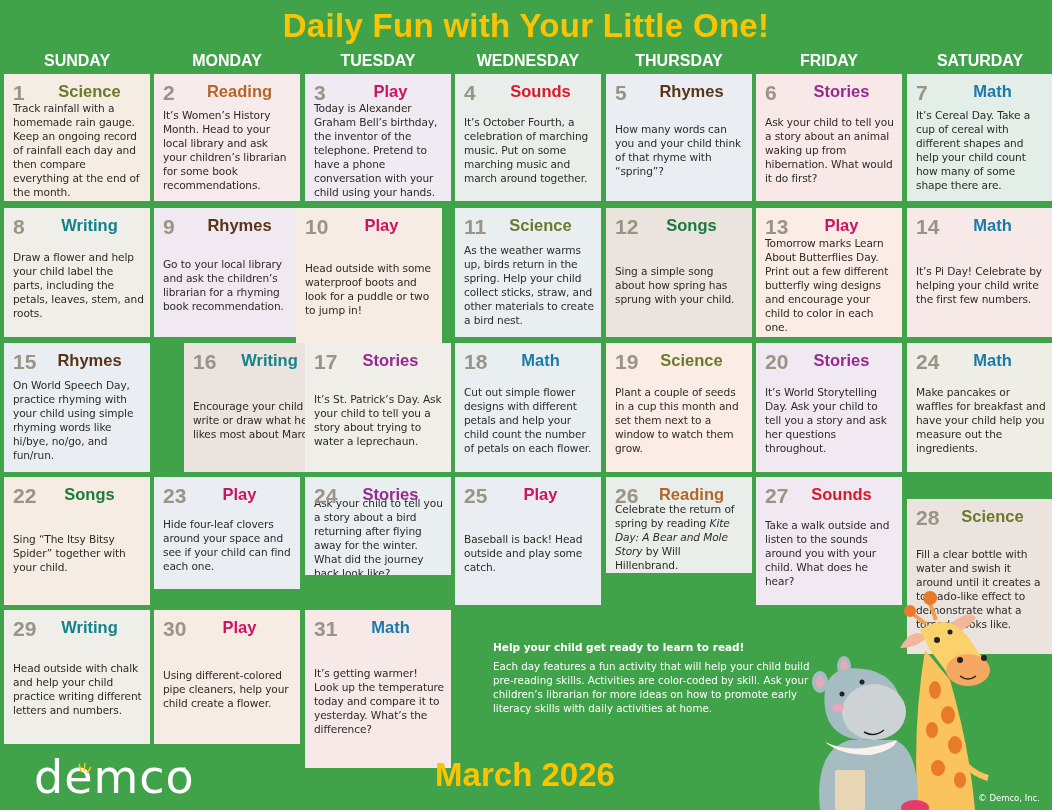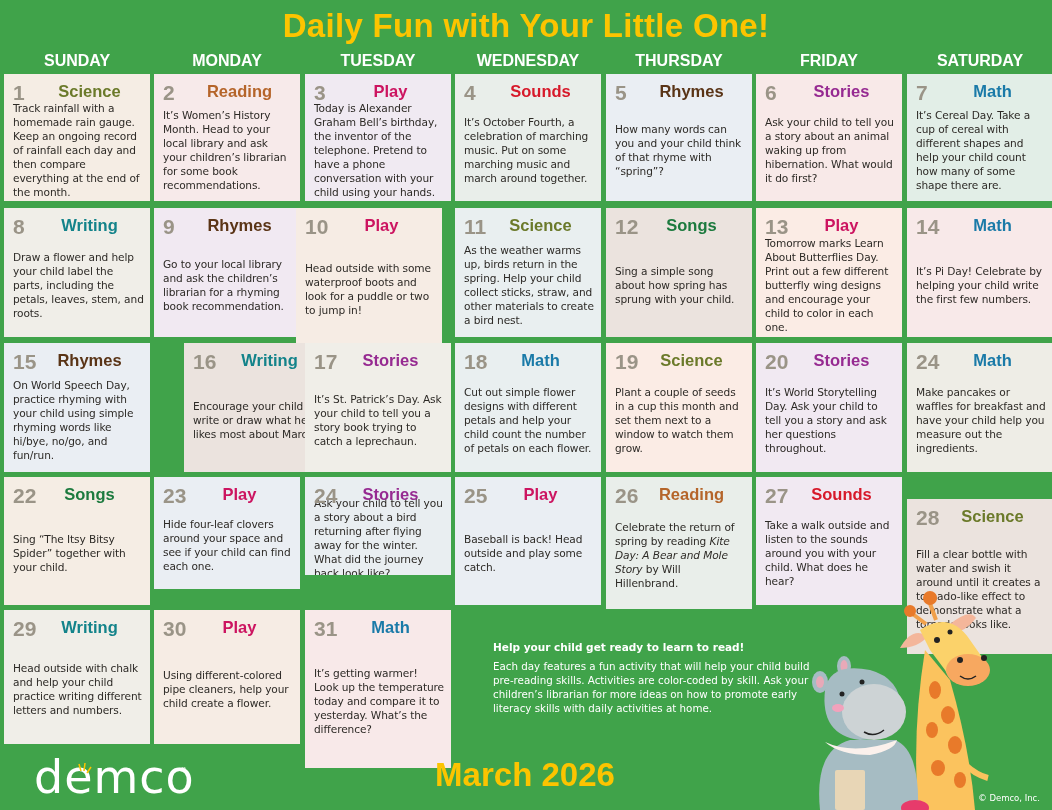--- a/index.html
+++ b/index.html
@@ -233,21 +233,21 @@
       <div class="cell-body">
         <span>Encourage your child to write or draw what he likes most about March.</span>
       </div>
     </div>
     <div class="cell" style="left: 305px; top: 343px; height: 129px; background: rgb(240, 238, 232);">
       <div class="cell-head">
         <span class="cell-date">17</span>
         <span class="cell-skill" style="color: rgb(150, 42, 145);">Stories</span>
       </div>
       <div class="cell-body">
-        <span>It’s St. Patrick’s Day. Ask your child to tell you a story book trying to catch a leprechaun.</span>
+        <span>It’s St. Patrick’s Day. Ask your child to tell you a story about trying to water a leprechaun.</span>
       </div>
     </div>
     <div class="cell" style="left: 455px; top: 343px; height: 129px; background: rgb(233, 239, 240);">
       <div class="cell-head">
         <span class="cell-date">18</span>
         <span class="cell-skill" style="color: rgb(26, 122, 168);">Math</span>
       </div>
       <div class="cell-body">
         <span>Cut out simple flower designs with different petals and help your child count the number of petals on each flower.</span>
       </div>
@@ -308,21 +308,21 @@
     </div>
     <div class="cell" style="left: 455px; top: 477px; height: 128px; background: rgb(234, 238, 243);">
       <div class="cell-head">
         <span class="cell-date">25</span>
         <span class="cell-skill" style="color: rgb(204, 20, 96);">Play</span>
       </div>
       <div class="cell-body">
         <span>Baseball is back! Head outside and play some catch.</span>
       </div>
     </div>
-    <div class="cell" style="left: 606px; top: 477px; height: 132px; background: rgb(233, 238, 234);">
+    <div class="cell" style="left: 606px; top: 477px; height: 96px; background: rgb(233, 238, 234);">
       <div class="cell-head">
         <span class="cell-date">26</span>
         <span class="cell-skill" style="color: rgb(181, 101, 42);">Reading</span>
       </div>
       <div class="cell-body">
         <span><span style="display: inline;">Celebrate the return of spring by reading </span><em>Kite Day: A Bear and Mole Story</em><span style="display: inline;"> by Will Hillenbrand.</span></span>
       </div>
     </div>
     <div class="cell" style="left: 756px; top: 477px; height: 128px; background: rgb(241, 233, 242);">
       <div class="cell-head">

